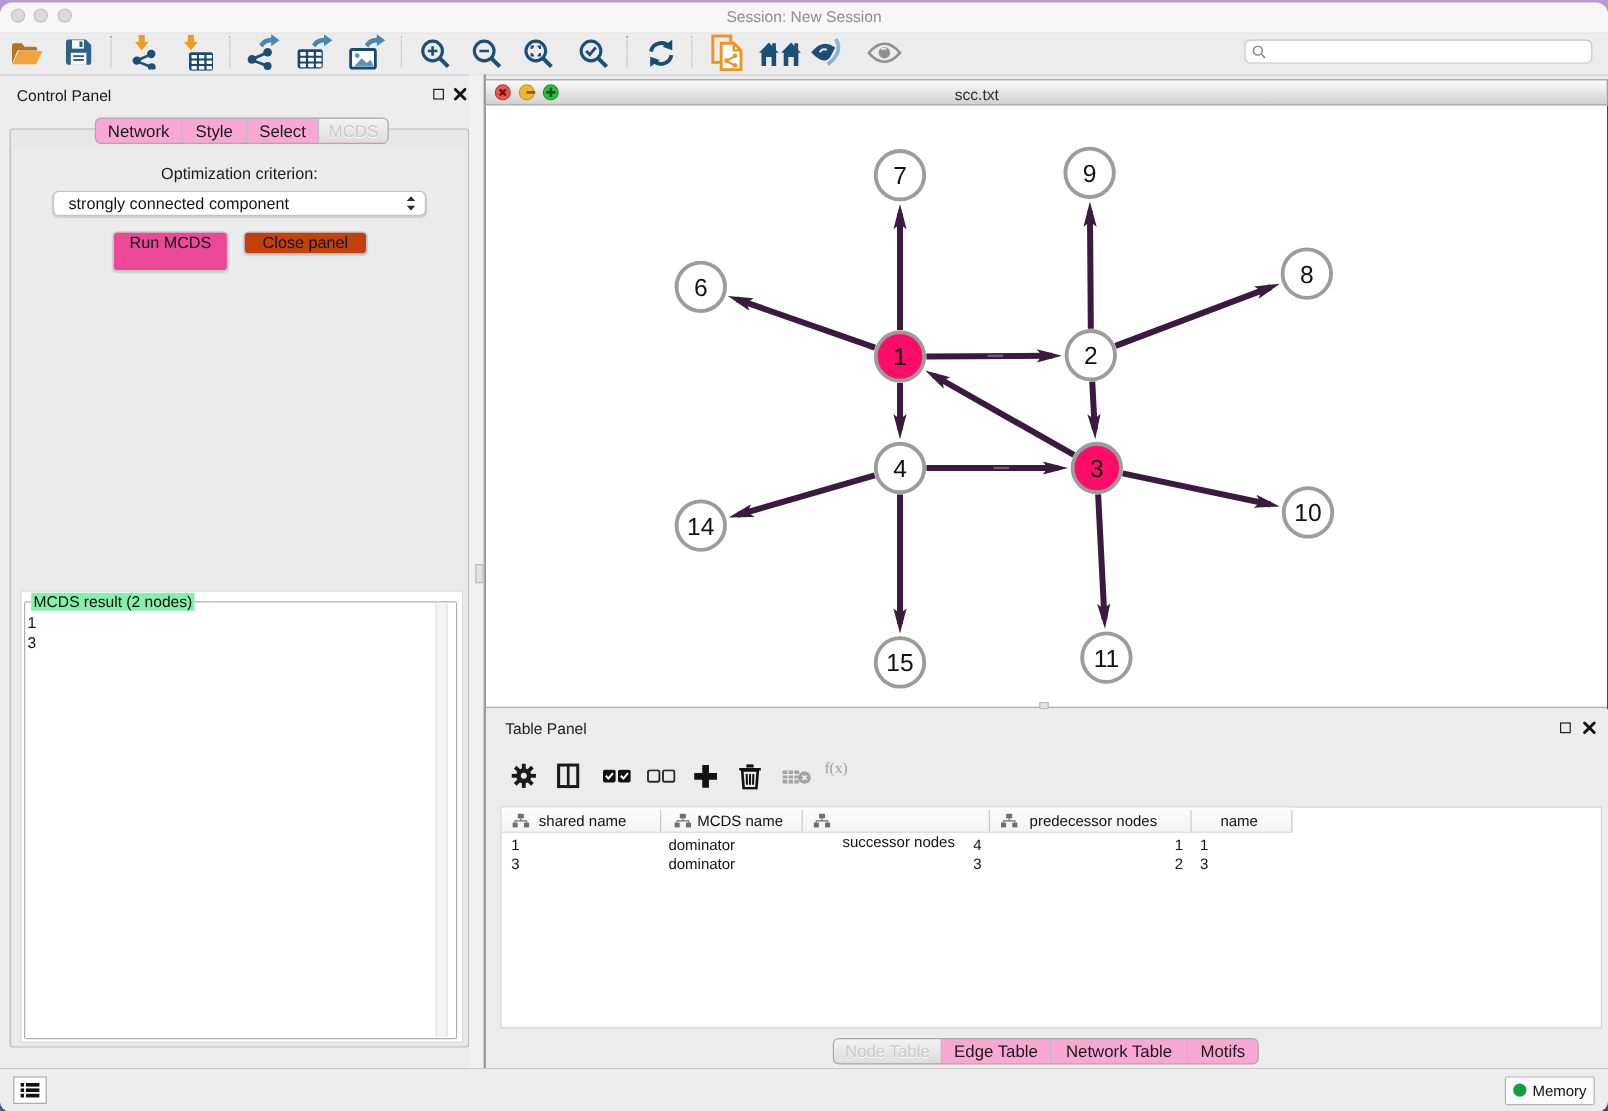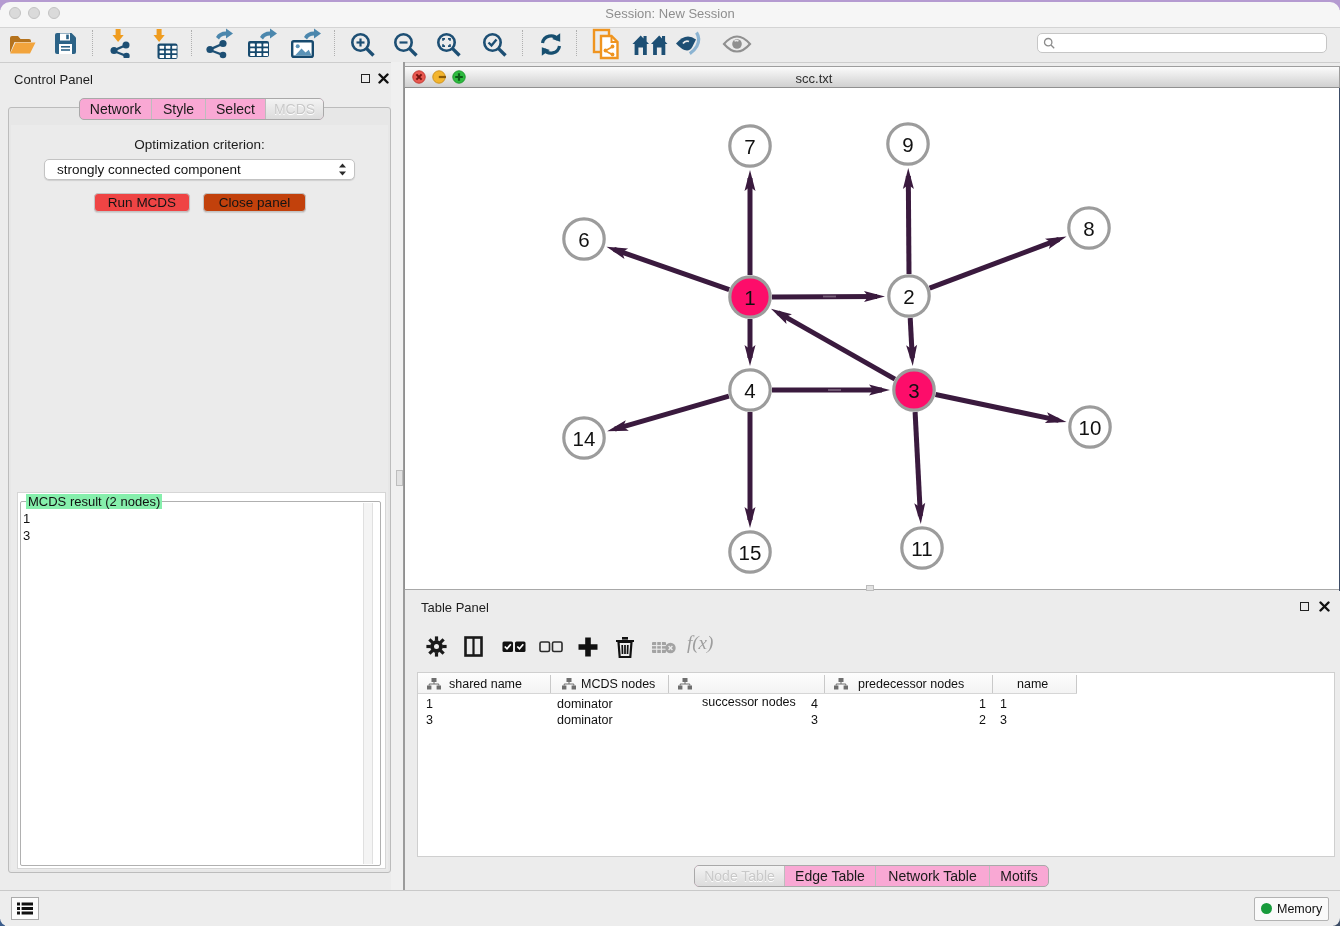--- a/index.html
+++ b/index.html
@@ -198,21 +198,21 @@
 <div class="t" style="width:59px">Select</div>
 <div class="t on" style="flex:1">MCDS</div>
 </div>
 
 <div class="a" style="left:0px;top:137px;width:399px;text-align:center;font-size:13.5px;color:#1b1b1b">Optimization criterion:</div>
 <div class="a" style="left:44px;top:159px;width:311px;height:21px;background:#fff;border:1px solid #c3c3c3;border-radius:5px;box-sizing:border-box;box-shadow:0 1px 1px rgba(0,0,0,0.12)"></div>
 <div class="a" style="left:57px;top:162px;font-size:13.5px;color:#141414">strongly connected component</div>
 <svg class="a" style="left:337px;top:162px" width="11" height="15" viewBox="0 0 11 15">
     <path d="M2 5.5 L5.5 1.5 L9 5.5 Z M2 9.5 L5.5 13.5 L9 9.5 Z" fill="#2a2a2a"></path>
   </svg>
-<div class="a" style="left:94px;top:193px;width:96px;height:19px;background:#ef4444;border:1px solid #c3c3c3;border-radius:4px;box-sizing:border-box;box-shadow:0 1px 1px rgba(0,0,0,0.12);text-align:center;font-size:13.5px;color:#141414;line-height:17px">Run MCDS</div>
+<div class="a" style="left:94px;top:193px;width:96px;height:33px;background:#ec4899;border:1px solid #c3c3c3;border-radius:4px;box-sizing:border-box;box-shadow:0 1px 1px rgba(0,0,0,0.12);text-align:center;font-size:13.5px;color:#141414;line-height:17px">Run MCDS</div>
 <div class="a" style="left:203px;top:193px;width:103px;height:19px;background:#c2410c;border:1px solid #c3c3c3;border-radius:4px;box-sizing:border-box;box-shadow:0 1px 1px rgba(0,0,0,0.12);text-align:center;font-size:13.5px;color:#141414;line-height:17px">Close panel</div>
 
 <div class="a" style="left:17px;top:492px;width:369px;height:377px;background:#fff;border:1px solid #d6d6d6;box-sizing:border-box"></div>
 <div class="a" style="left:20px;top:501px;width:361px;height:365px;border:1px solid #b0b0b0;border-radius:2px;box-sizing:border-box"></div>
 <div class="a" style="left:26px;top:494px;font-size:13px;color:#111;background:#86efac;padding:0 2px">MCDS result (2 nodes)</div>
 <div class="a" style="left:363px;top:503px;width:10px;height:361px;background:#f4f4f4;border-left:1px solid #e0e0e0;border-right:1px solid #e0e0e0;box-sizing:border-box"></div>
 <div class="a" style="left:23px;top:511px;font-size:13px;color:#111;line-height:16.5px">1<br>3</div>
 
 <div class="a" style="left:391px;top:62px;width:13px;height:828px;background:#f0f0f0"></div>
 <div class="a" style="left:403px;top:62px;width:1.5px;height:828px;background:#9b9b9b"></div>
@@ -341,21 +341,21 @@
     </g>
 <g stroke="#ececec" stroke-width="1.1">
       <line x1="0" y1="4.6" x2="14" y2="4.6"></line>
       <line x1="0" y1="8.2" x2="14" y2="8.2"></line>
       <line x1="4.7" y1="1" x2="4.7" y2="12"></line>
       <line x1="9.4" y1="1" x2="9.4" y2="12"></line>
     </g>
 <circle cx="18.5" cy="7" r="5.2" fill="#a3a3a3"></circle>
 <path d="M16.6 5.1 L20.4 8.9 M20.4 5.1 L16.6 8.9" stroke="#ececec" stroke-width="1.4"></path>
 </svg>
-<div class="a" style="left:687px;top:632px;font-family:'Liberation Serif',serif;font-style:italic;font-size:19px;color:#9e9e9e">f(x)</div>
+<div class="a" style="left:687px;top:632px;font-family:'Liberation Serif',serif;font-size:13px;color:#9e9e9e">f(x)</div>
 
 <div class="a" style="left:417px;top:672px;width:918px;height:185px;background:#fff;border:1px solid #cfcfcf;box-sizing:border-box"></div>
 <div class="a" style="left:418px;top:673px;width:659px;height:21px;background:linear-gradient(#fdfdfd,#f3f3f3);border-bottom:1px solid #d6d6d6;box-sizing:border-box"></div>
 <div class="a" style="left:550px;top:675px;width:1px;height:18px;background:#c9c9c9"></div>
 <div class="a" style="left:668px;top:675px;width:1px;height:18px;background:#c9c9c9"></div>
 <div class="a" style="left:824px;top:675px;width:1px;height:18px;background:#c9c9c9"></div>
 <div class="a" style="left:992px;top:675px;width:1px;height:18px;background:#c9c9c9"></div>
 <div class="a" style="left:1076px;top:675px;width:1px;height:18px;background:#c9c9c9"></div>
 <svg class="a" style="left:427px;top:678px" width="14" height="12" viewBox="0 0 14 12">
     <g fill="#6e6e6e">
@@ -383,21 +383,21 @@
   </svg>
 <svg class="a" style="left:834px;top:678px" width="14" height="12" viewBox="0 0 14 12">
     <g fill="#6e6e6e">
       <rect x="4.5" y="0" width="5" height="4"></rect>
       <rect x="0" y="7.5" width="4.4" height="4"></rect>
       <rect x="9.6" y="7.5" width="4.4" height="4"></rect>
     </g>
     <path d="M7 4 L7 6 M2.2 7.5 L2.2 6 L11.8 6 L11.8 7.5" fill="none" stroke="#6e6e6e" stroke-width="1"></path>
   </svg>
 <div class="a" style="left:449px;top:677px;font-size:12.5px;color:#111">shared name</div>
-<div class="a" style="left:581px;top:677px;font-size:12.5px;color:#111">MCDS nodes</div>
+<div class="a" style="left:581px;top:677px;font-size:12.5px;color:#111">MCDS name</div>
 <div class="a" style="left:702px;top:695px;font-size:12.5px;color:#111">successor nodes</div>
 <div class="a" style="left:858px;top:677px;font-size:12.5px;color:#111">predecessor nodes</div>
 <div class="a" style="left:1017px;top:677px;font-size:12.5px;color:#111">name</div>
 <div class="a" style="left:426px;top:697px;font-size:12.5px;color:#111">1</div>
 <div class="a" style="left:557px;top:697px;font-size:12.5px;color:#111">dominator</div>
 <div class="a" style="left:790px;top:697px;width:28px;text-align:right;font-size:12.5px;color:#111">4</div>
 <div class="a" style="left:958px;top:697px;width:28px;text-align:right;font-size:12.5px;color:#111">1</div>
 <div class="a" style="left:1000px;top:697px;font-size:12.5px;color:#111">1</div>
 <div class="a" style="left:426px;top:713px;font-size:12.5px;color:#111">3</div>
 <div class="a" style="left:557px;top:713px;font-size:12.5px;color:#111">dominator</div>

